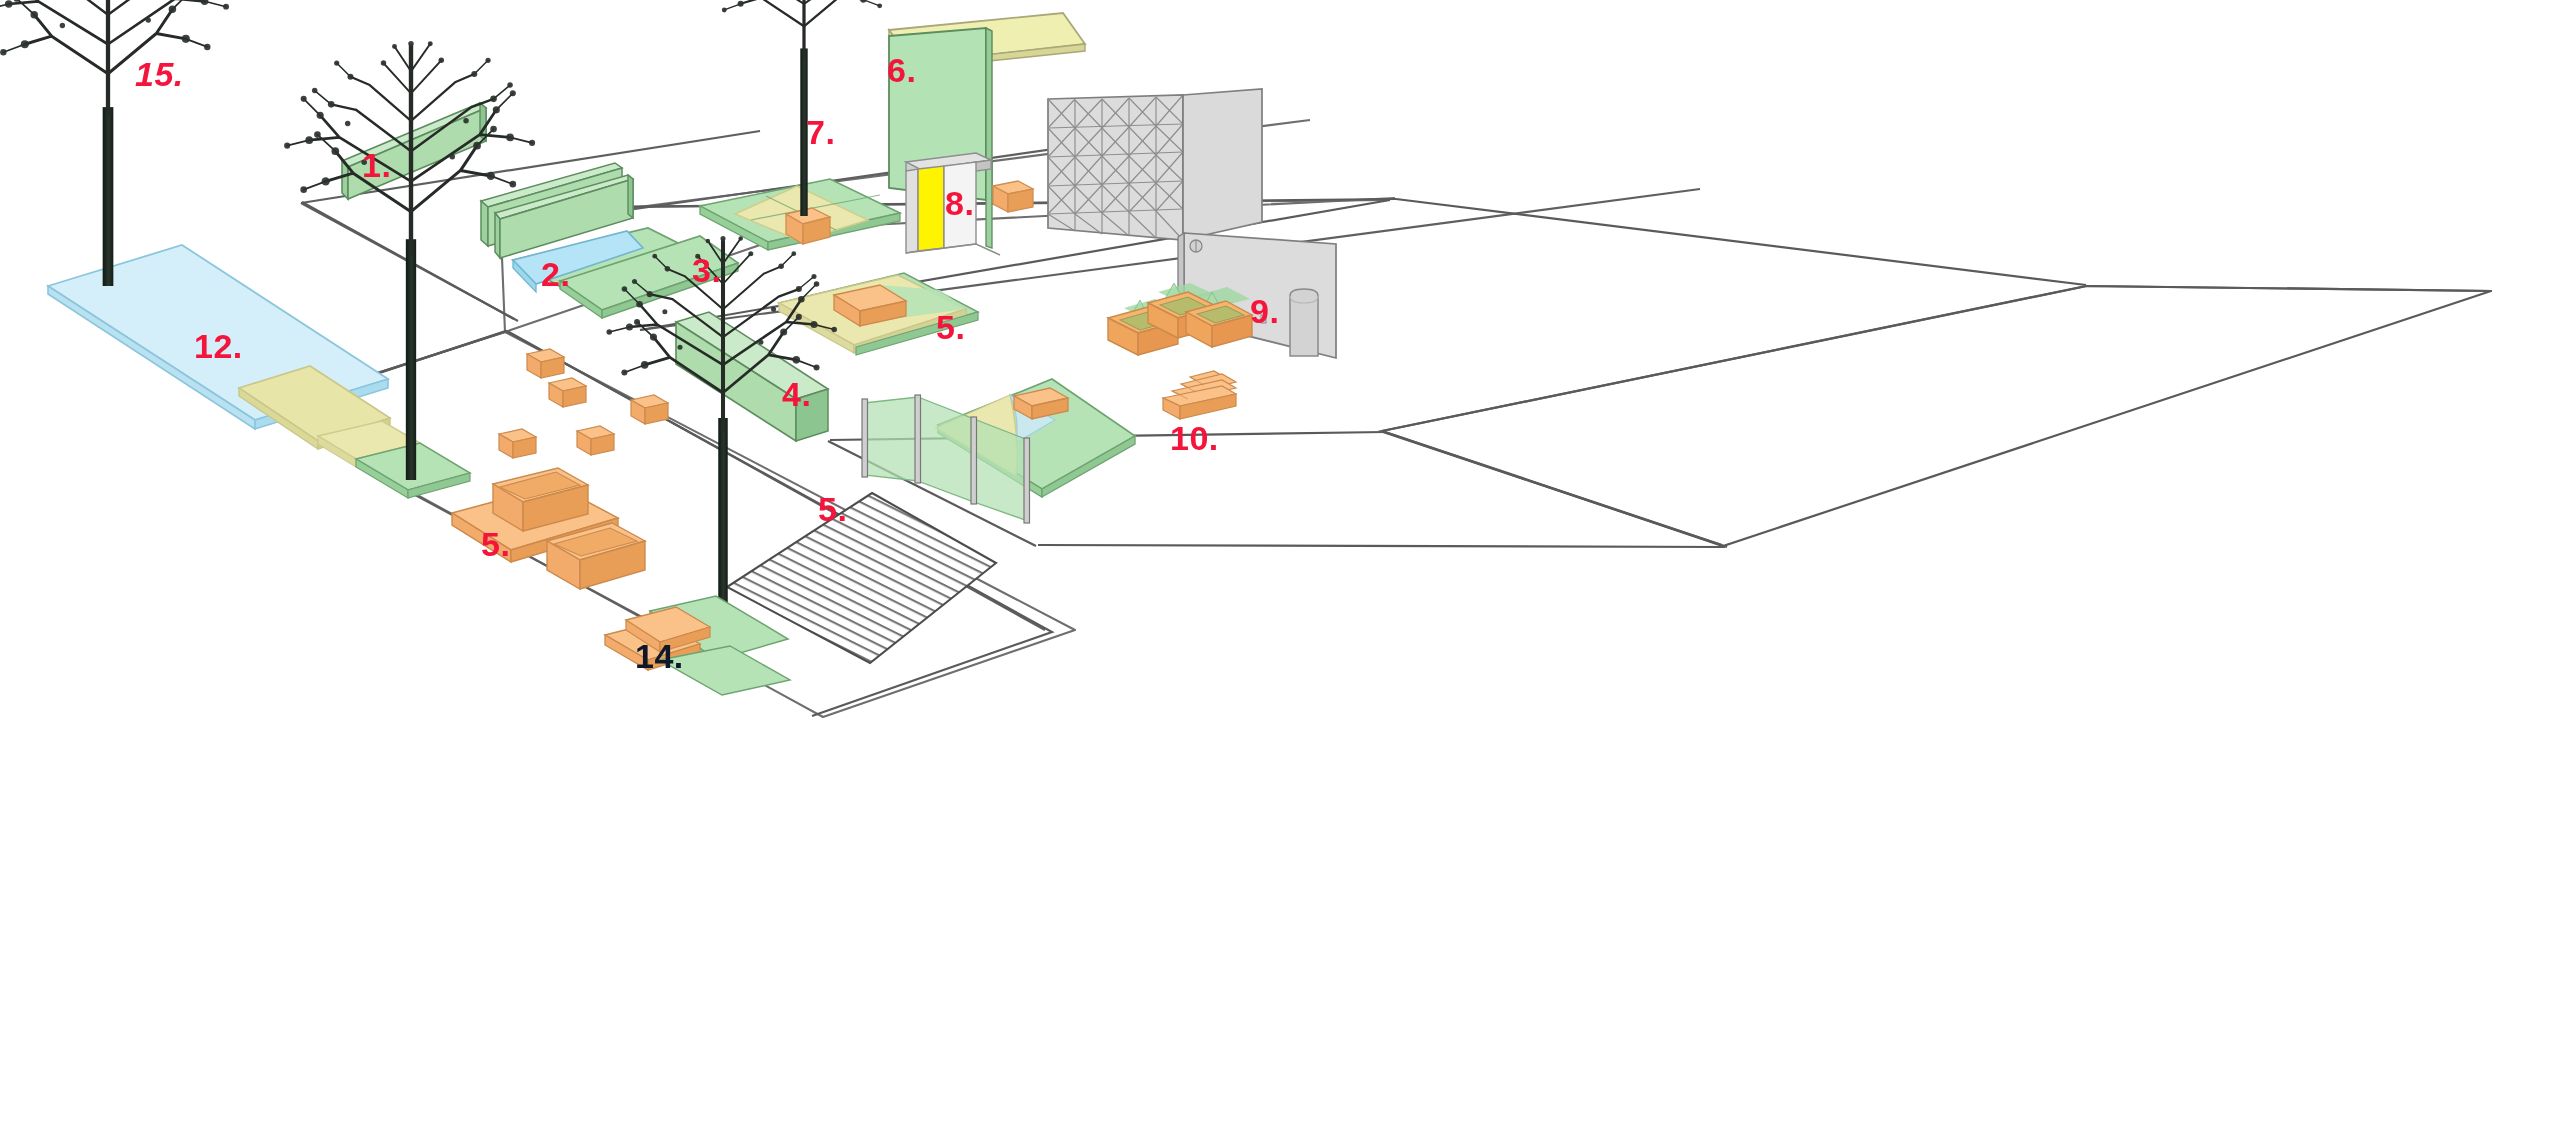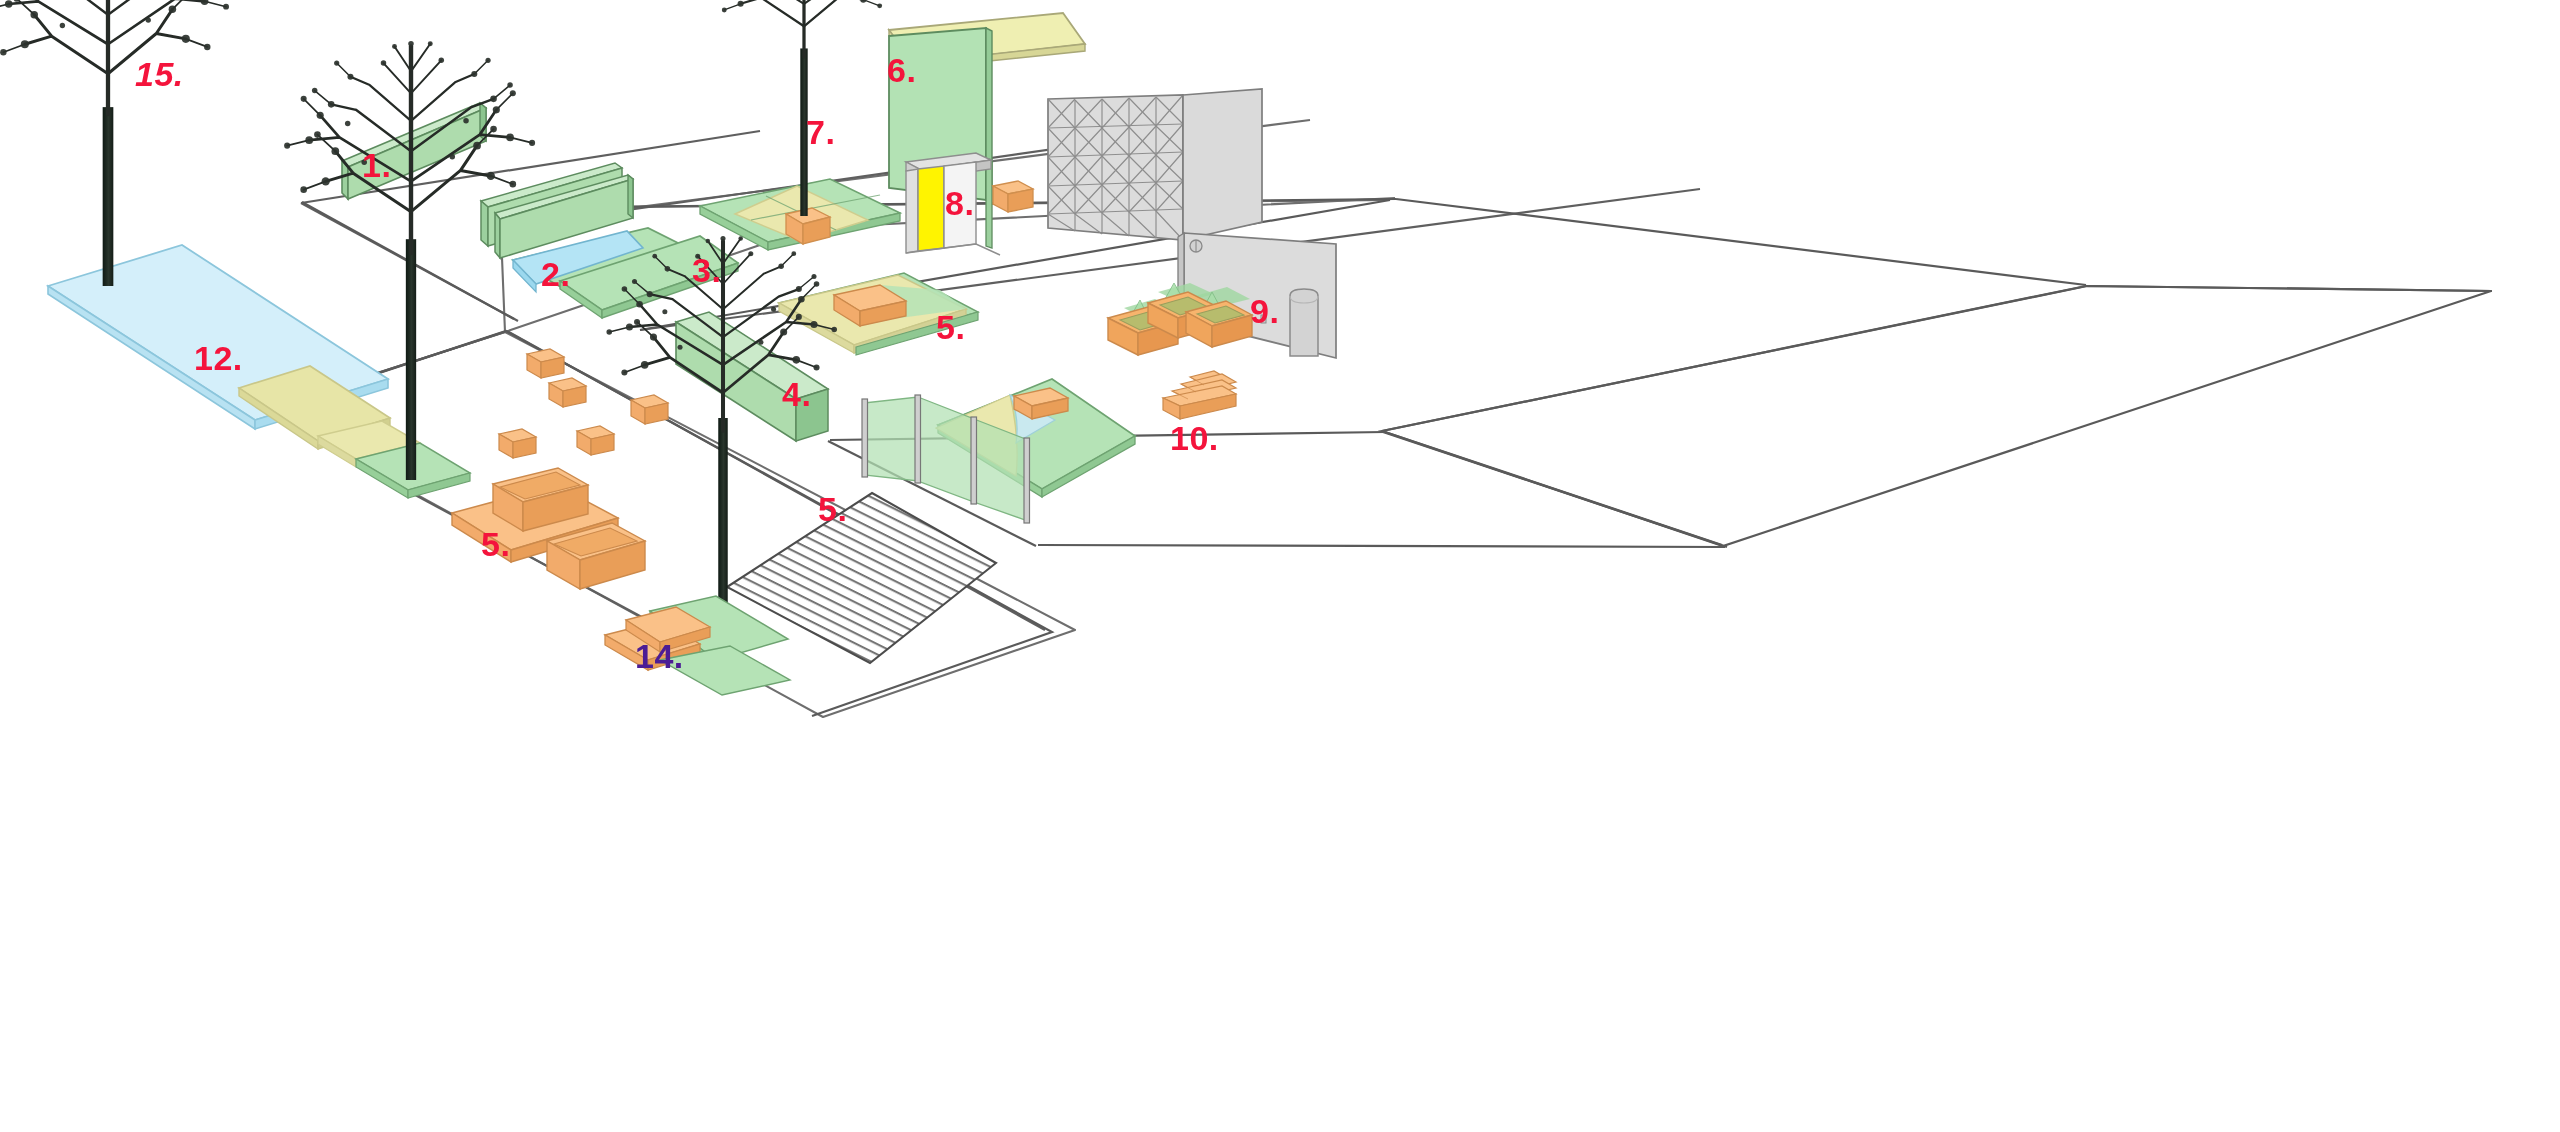--- a/index.html
+++ b/index.html
@@ -490,19 +490,19 @@
       <div class="label" style="left: 541px; top: 257px; color: rgb(244, 20, 60);">2.</div>
       <div class="label" style="left: 692px; top: 253px; color: rgb(244, 20, 60);">3.</div>
       <div class="label" style="left: 782px; top: 377px; color: rgb(244, 20, 60);">4.</div>
       <div class="label" style="left: 936px; top: 310px; color: rgb(244, 20, 60);">5.</div>
       <div class="label" style="left: 887px; top: 53px; color: rgb(244, 20, 60);">6.</div>
       <div class="label" style="left: 806px; top: 115px; color: rgb(244, 20, 60);">7.</div>
       <div class="label" style="left: 945px; top: 186px; color: rgb(244, 20, 60);">8.</div>
       <div class="label" style="left: 1250px; top: 294px; color: rgb(244, 20, 60);">9.</div>
       <div class="label" style="left: 1170px; top: 421px; color: rgb(244, 20, 60);">10.</div>
       <div class="label" style="left: 818px; top: 492px; color: rgb(244, 20, 60);">5.</div>
-      <div class="label" style="left: 194px; top: 341px; color: rgb(244, 20, 60);">12.</div>
+      <div class="label" style="left: 194px; top: 329px; color: rgb(244, 20, 60);">12.</div>
       <div class="label" style="left: 481px; top: 527px; color: rgb(244, 20, 60);">5.</div>
-      <div class="label" style="left: 635px; top: 639px; color: #4c1d95;">14.</div>
+      <div class="label" style="left: 635px; top: 639px; color: #0f172a;">14.</div>
       <div class="label" style="left: 135px; top: 57px; color: rgb(244, 20, 60); font-style: italic;">15.</div>
     </div>
 
 </div>
 
 </body></html>

